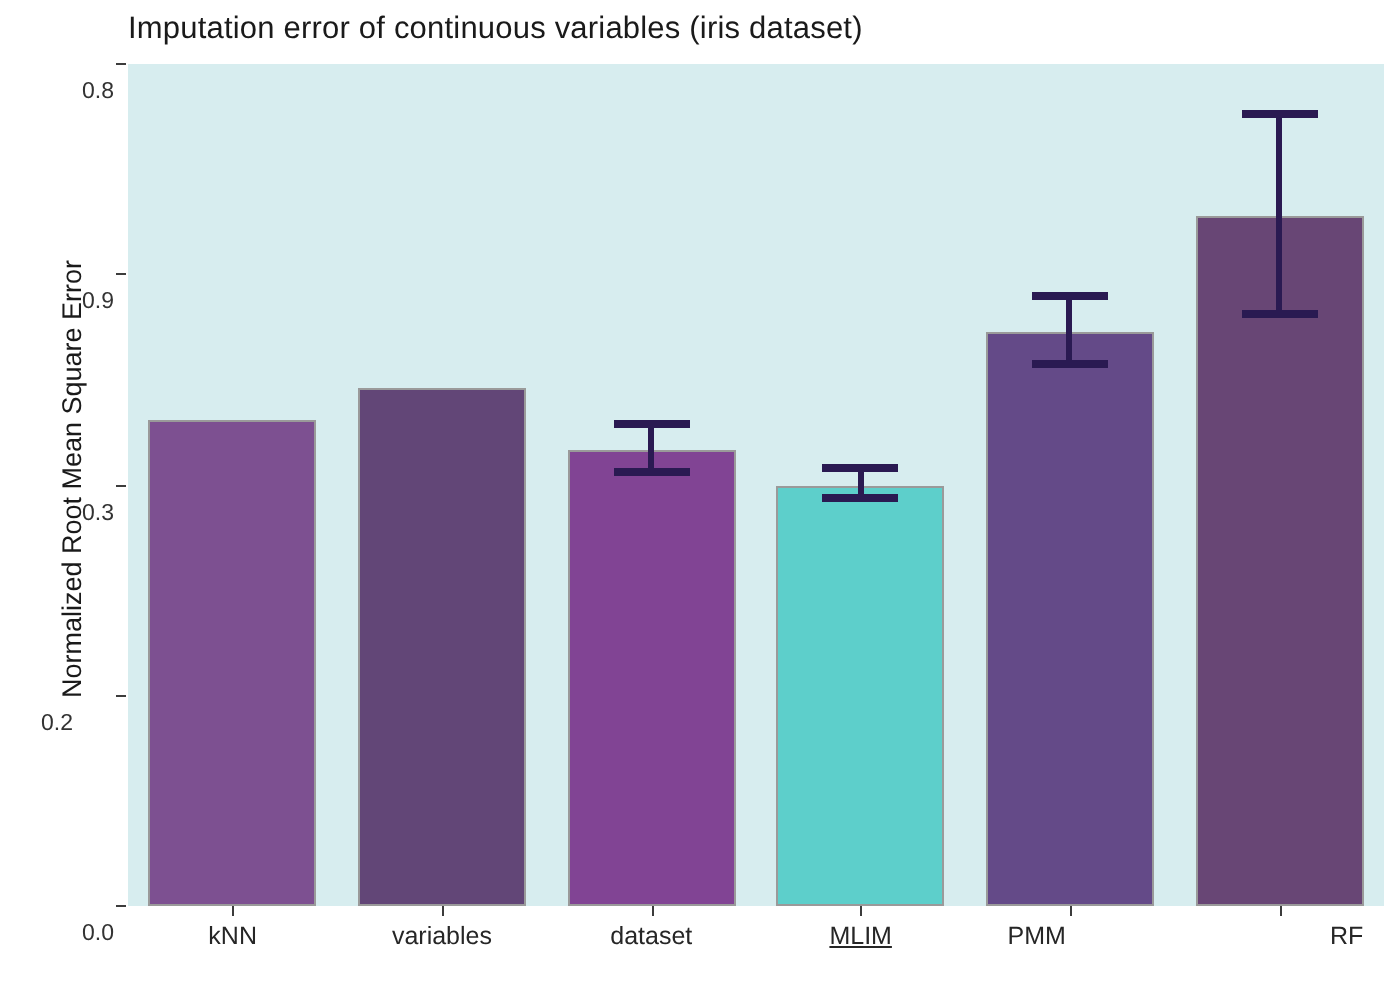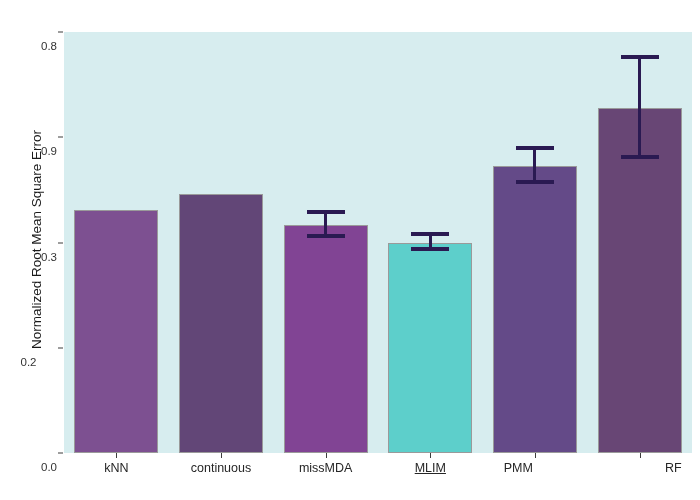--- a/index.html
+++ b/index.html
@@ -103,20 +103,21 @@
     top:453px;
     width:1px;height:5px;
     background:#3c3c3c;
   }
 </style>
 </head>
 <body>
 
 <div id="chart-root">
 
+  <div class="chart-title">Imputation error of continuous variables (iris dataset)</div>
 
   <div class="y-axis-title">Normalized Root Mean Square Error</div>
 
   <div class="panel" id="panel">
       <div class="bar" title="kNN: 0.461" style="left: 10.4667px; width: 83.7333px; top: 178.399px; height: 242.601px; background: rgb(125, 80, 145); border-color: rgb(154, 154, 154);"></div>
       <div class="bar" title="missForest: 0.493" style="left: 115.133px; width: 83.7333px; top: 161.559px; height: 259.441px; background: rgb(98, 70, 119); border-color: rgb(154, 154, 154);"></div>
       <div class="bar" title="missMDA: 0.434" style="left: 219.8px; width: 83.7333px; top: 192.607px; height: 228.392px; background: rgb(129, 68, 148); border-color: rgb(154, 154, 154);"></div>
       <div class="errbar" style="left: 219.8px; width: 83.7333px; top: 177.873px; height: 28.4175px;">
         <div class="err-stem" style="top: 0px; height: 28.4175px; background: rgb(42, 26, 82);"></div>
         <div class="err-cap" style="top: 0px; background: rgb(42, 26, 82);"></div>
@@ -152,23 +153,23 @@
       <div class="ytick-row" style="top: 137.25px;"><span class="lbl">0.9</span></div>
       <div class="ytick-mark" style="top: 137.25px;"></div>
       <div class="ytick-row" style="top: 32px;"><span class="lbl">0.8</span></div>
       <div class="ytick-mark" style="top: 32px;"></div>
     </div>
 
   <div id="xticks">
       <div class="xtick-mark" style="left: 116.333px;"></div>
       <div class="xtick-label" style="left: 64px; width: 104.667px;">kNN</div>
       <div class="xtick-mark" style="left: 221px;"></div>
-      <div class="xtick-label" style="left: 168.667px; width: 104.667px;">continuous</div>
+      <div class="xtick-label" style="left: 168.667px; width: 104.667px;">variables</div>
       <div class="xtick-mark" style="left: 325.667px;"></div>
-      <div class="xtick-label" style="left: 273.333px; width: 104.667px;">missMDA</div>
+      <div class="xtick-label" style="left: 273.333px; width: 104.667px;">dataset</div>
       <div class="xtick-mark" style="left: 430.333px;"></div>
       <div class="xtick-label" style="left: 378px; width: 104.667px; text-decoration: underline;">MLIM</div>
       <div class="xtick-mark" style="left: 535px;"></div>
       <div class="xtick-label" style="left: 466px; width: 104.667px;">PMM</div>
       <div class="xtick-mark" style="left: 639.667px;"></div>
       <div class="xtick-label" style="left: 621px; width: 104.667px;">RF</div>
     </div>
 
 </div>
 

